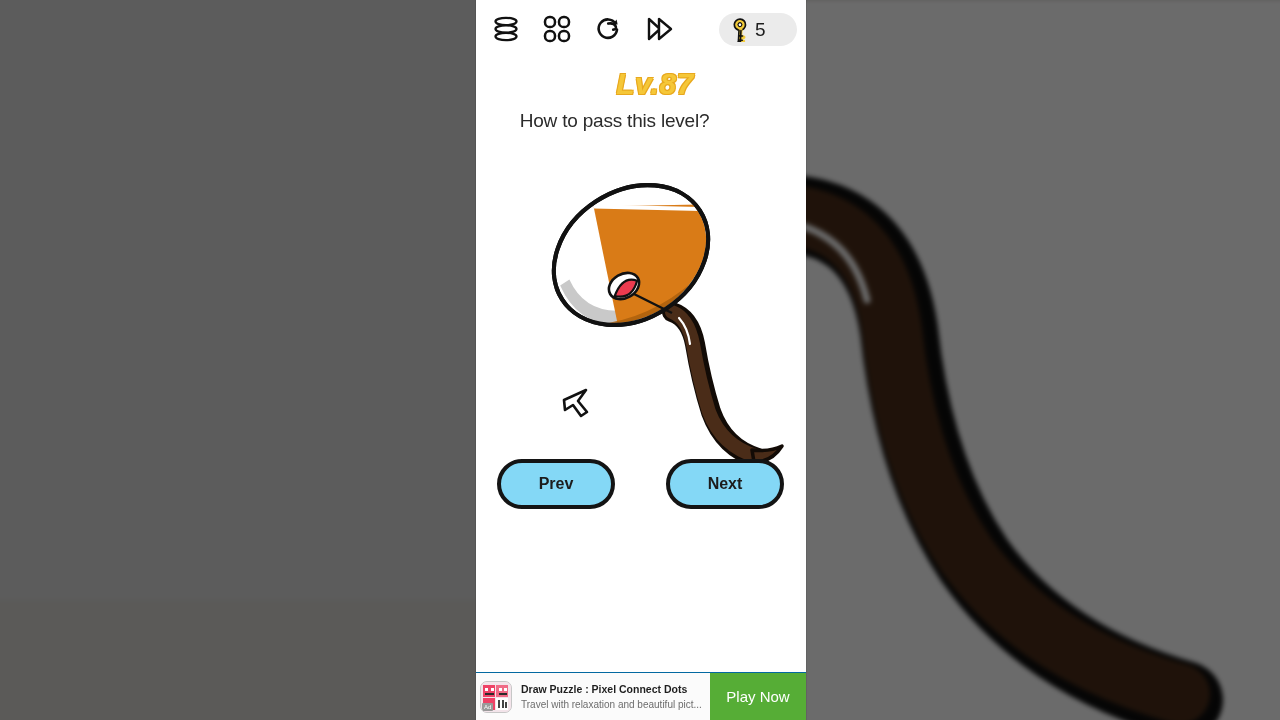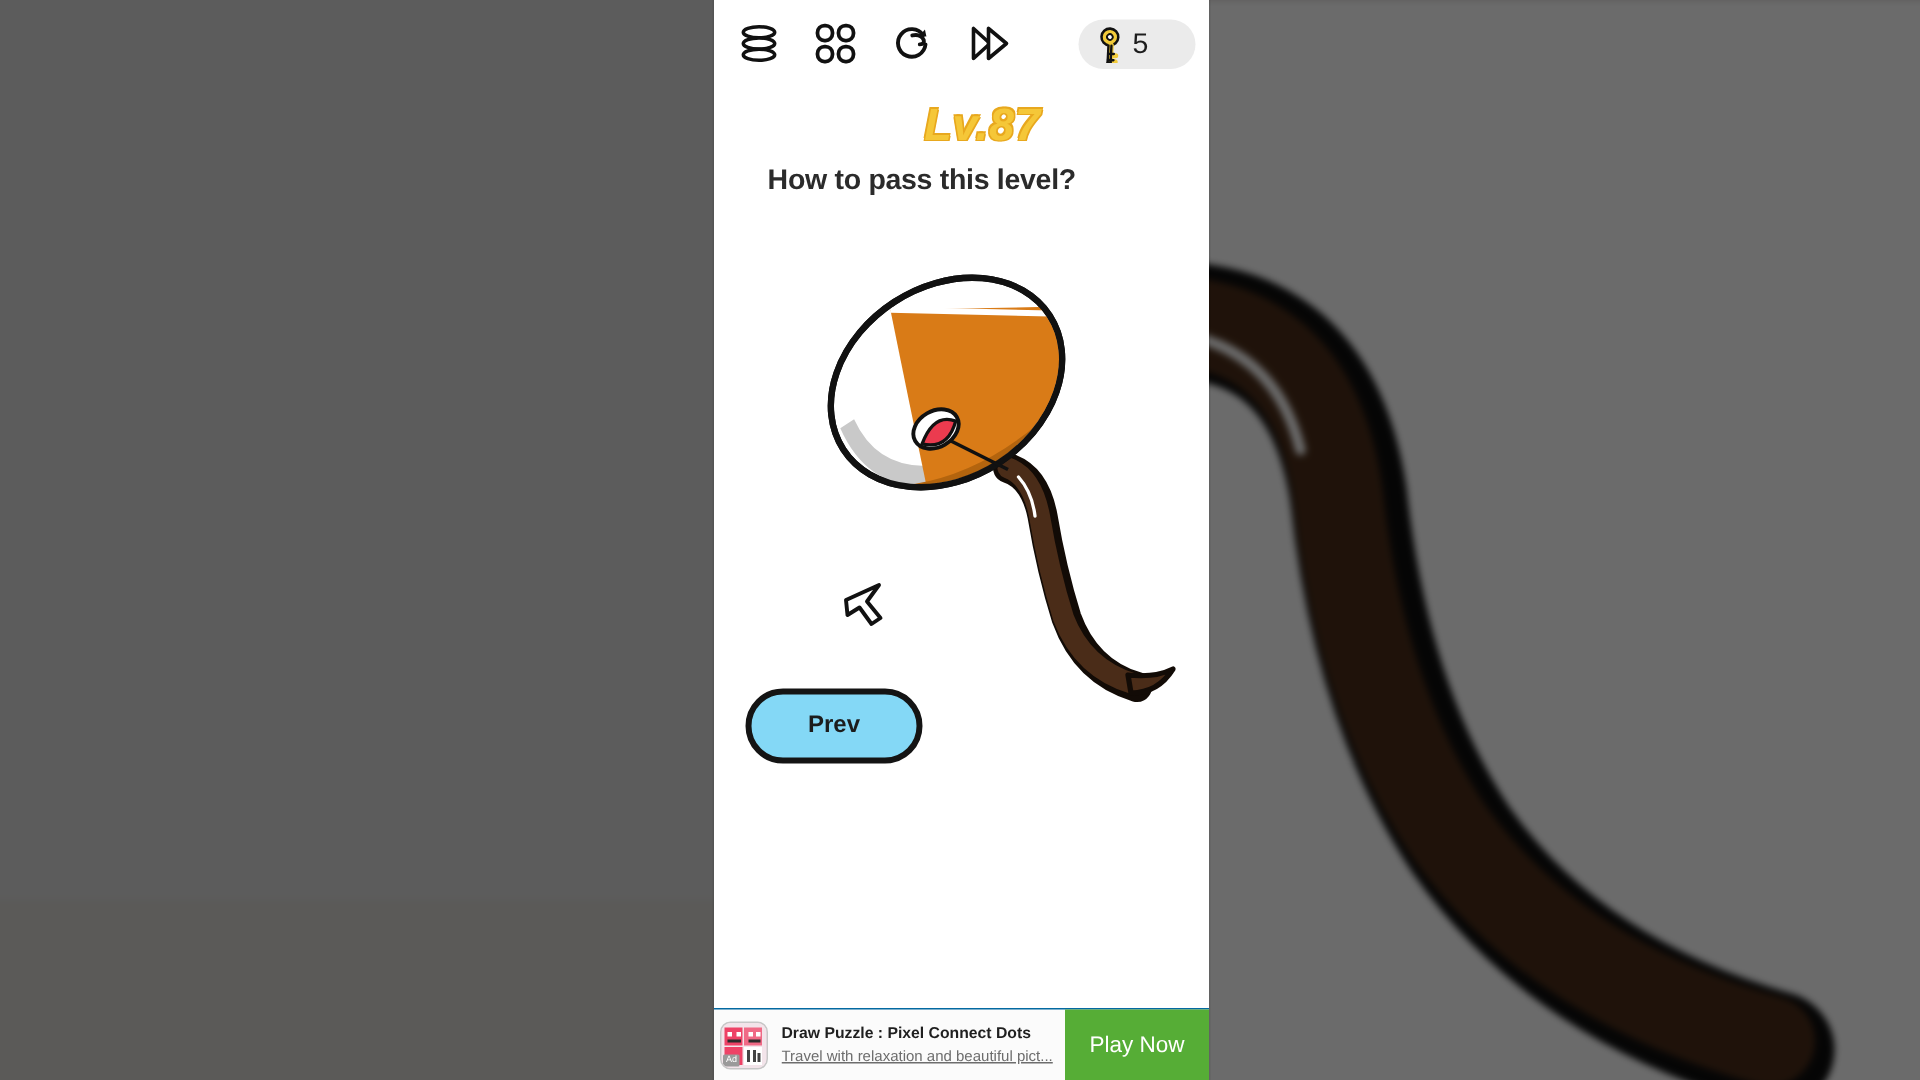--- a/index.html
+++ b/index.html
@@ -104,21 +104,21 @@
     position: relative;
     display: inline-block;
   }
 
   #question {
     position: absolute;
     left: 0; top: 110px;
     width: 277px;
     text-align: center;
     font-size: 19px;
-    font-weight: bold;
+    font-weight: normal;
     color: #2b2b2b;
     letter-spacing: -0.2px;
   }
 
   
   #stage {
     position: absolute;
     left: 0; top: 150px;
     width: 330px; height: 330px;
   }
@@ -194,21 +194,20 @@
     white-space: nowrap;
     line-height: 15px;
   }
   #ad-sub {
     font-size: 10px;
     color: #6d6d6d;
     white-space: nowrap;
     overflow: hidden;
     text-overflow: ellipsis;
     line-height: 15px;
-    text-decoration: underline;
   }
   #ad-cta {
     flex: 0 0 96px;
     background: #56AD36;
     color: #ffffff;
     display: flex; align-items: center; justify-content: center;
     font-size: 15px;
     font-weight: normal;
     cursor: pointer;
     user-select: none;
@@ -338,20 +337,21 @@
         <path d="M158 144 L196 163" fill="none" stroke="#111111" stroke-width="2.4"></path>
 
         <g transform="translate(86,240)">
           <path d="M2 10 L24 0 L16 11 L25 22 L19 26 L11 15 L3 20 Z" fill="#ffffff" stroke="#111111" stroke-width="2.6" stroke-linejoin="round"></path>
         </g>
       </svg>
     </div>
 
     <div id="nav">
       <div class="nav-btn" id="btn-prev">Prev</div>
+      <div class="nav-btn" id="btn-next">Next</div>
     </div>
 
     <div id="ad">
       <div id="ad-icon-wrap">
         <div id="ad-icon">
           <svg width="30" height="30" viewBox="0 0 30 30">
             <rect width="30" height="30" fill="#f3e4ea"></rect>
             <rect x="2" y="3" width="12" height="12" fill="#EE4266"></rect>
             <rect x="15" y="3" width="12" height="12" fill="#F06A86"></rect>
             <rect x="4" y="6" width="3" height="3" fill="#ffffff"></rect>

